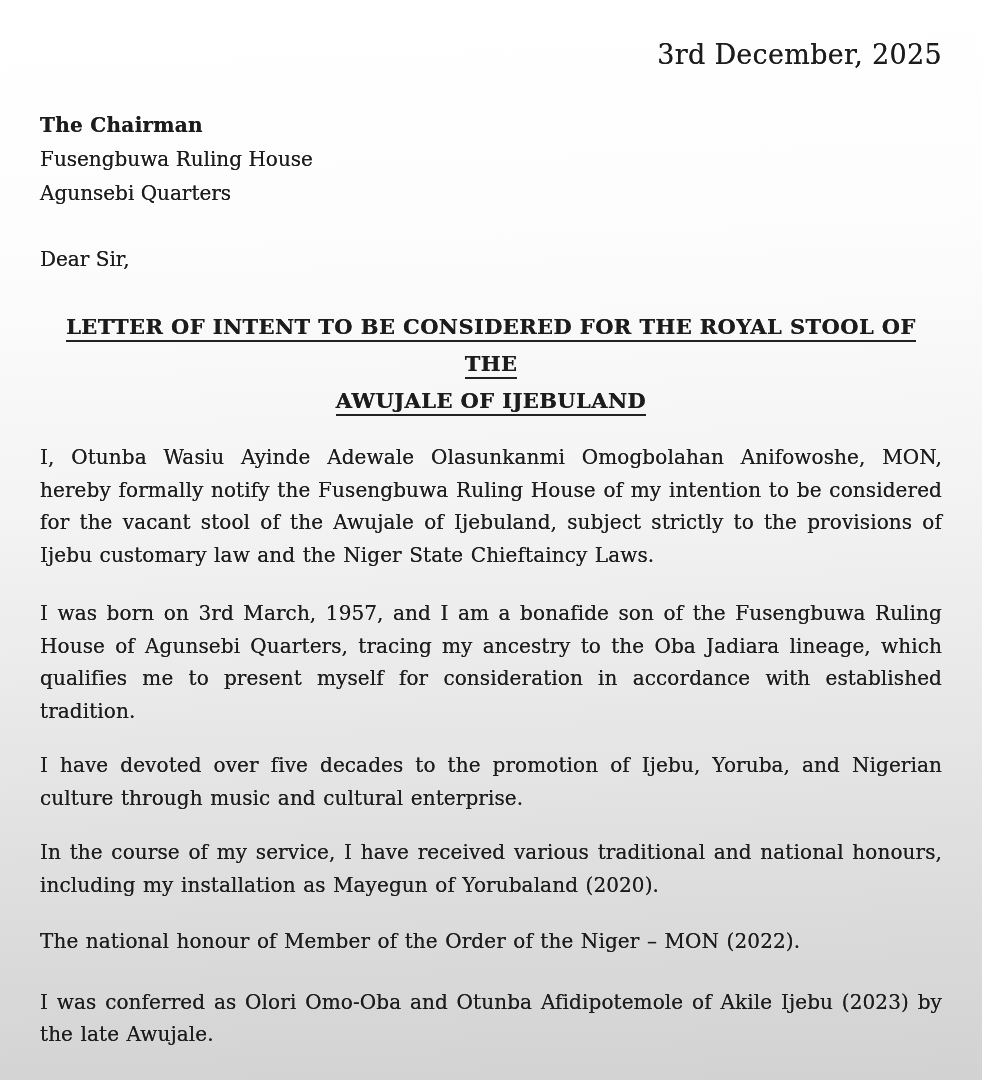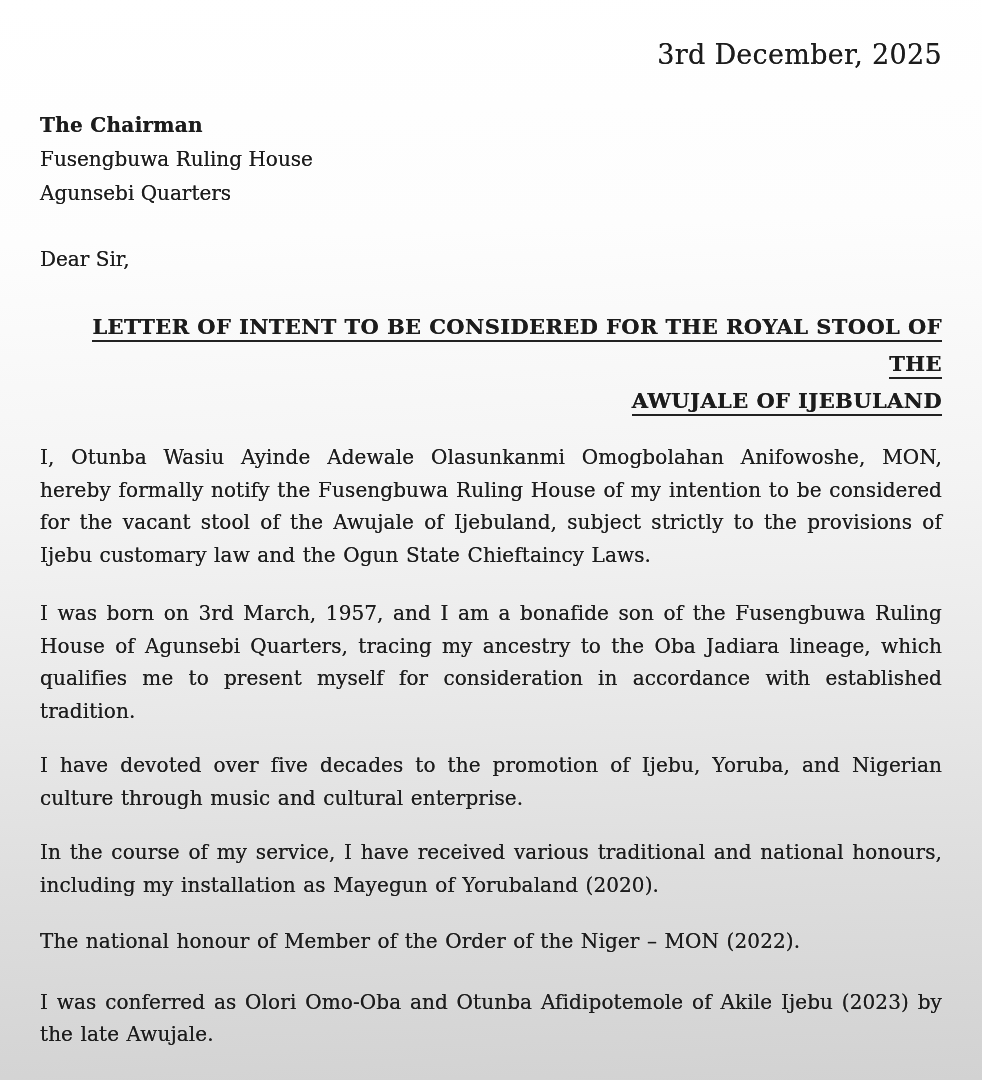--- a/index.html
+++ b/index.html
@@ -41,21 +41,21 @@
     font-weight: bold;
     letter-spacing: 0.3px;
   }
   .salutation {
     margin-top: 36px;
     font-size: 20px;
     line-height: 26px;
   }
   .subject {
     margin-top: 36px;
-    text-align: right;
+    text-align: center;
     font-weight: bold;
     font-size: 21px;
     line-height: 37px;
     letter-spacing: 0.4px;
   }
   .subject-line {
     border-bottom: 2px solid #222222;
     padding-bottom: 1px;
   }
   .para {
@@ -86,21 +86,21 @@
     <div>Agunsebi Quarters</div>
   </div>
 
   <div class="salutation">Dear Sir,</div>
 
   <div class="subject">
     <span class="subject-line">LETTER OF INTENT TO BE CONSIDERED FOR THE ROYAL STOOL OF THE</span><br>
     <span class="subject-line">AWUJALE OF IJEBULAND</span>
   </div>
 
-  <p class="para para-1">I, Otunba Wasiu Ayinde Adewale Olasunkanmi Omogbolahan Anifowoshe, MON, hereby formally notify the Fusengbuwa Ruling House of my intention to be considered for the vacant stool of the Awujale of Ijebuland, subject strictly to the provisions of Ijebu customary law and the Ogun State Chieftaincy Laws.</p>
+  <p class="para para-1">I, Otunba Wasiu Ayinde Adewale Olasunkanmi Omogbolahan Anifowoshe, MON, hereby formally notify the Fusengbuwa Ruling House of my intention to be considered for the vacant stool of the Awujale of Ijebuland, subject strictly to the provisions of Ijebu customary law and the Niger State Chieftaincy Laws.</p>
 
   <p class="para para-2">I was born on 3rd March, 1957, and I am a bonafide son of the Fusengbuwa Ruling House of Agunsebi Quarters, tracing my ancestry to the Oba Jadiara lineage, which qualifies me to present myself for consideration in accordance with established tradition.</p>
 
   <p class="para para-3">I have devoted over five decades to the promotion of Ijebu, Yoruba, and Nigerian culture through music and cultural enterprise.</p>
 
   <p class="para para-4">In the course of my service, I have received various traditional and national honours, including my installation as Mayegun of Yorubaland (2020).</p>
 
   <p class="para para-5">The national honour of Member of the Order of the Niger – MON (2022).</p>
 
   <p class="para para-6">I was conferred as Olori Omo-Oba and Otunba Afidipotemole of Akile Ijebu (2023) by the late Awujale.</p>

